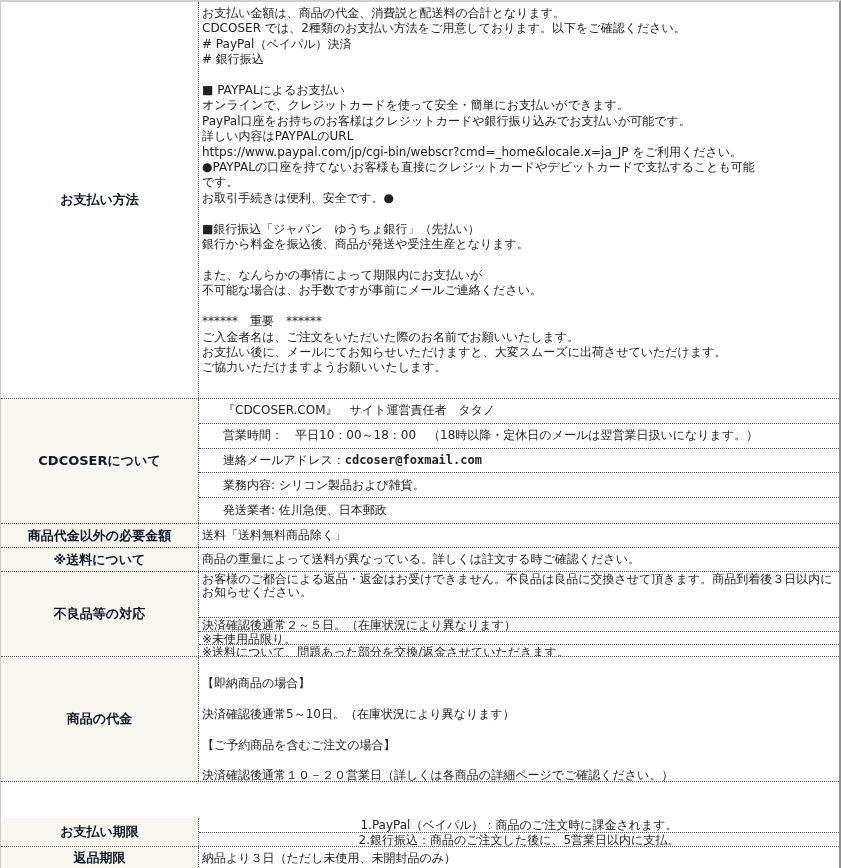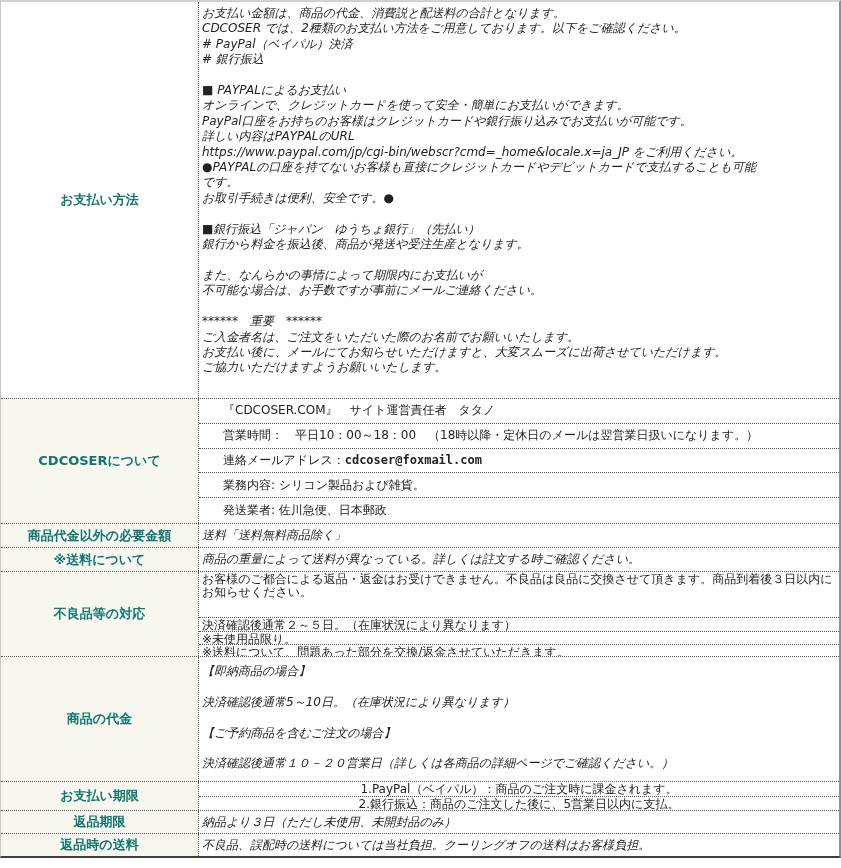--- a/index.html
+++ b/index.html
@@ -17,55 +17,55 @@
     border-right: 2px solid #909090;
     border-bottom: 2px solid #3f3f3f;
     background: #ffffff;
   }
   .row { display: flex; overflow: hidden; }
   .row:not(:last-child) { border-bottom: 1px dotted #555555; }
   .label {
     flex: 0 0 197px; width: 197px;
     display: flex; align-items: center; justify-content: center;
     text-align: center;
-    font-weight: bold; font-size: 13px; color: #0f766e;
+    font-weight: bold; font-size: 13px; color: #0f172a;
     background: #f7f7ef;
     padding: 2px 6px;
   }
   .row.r1 .label { background: #ffffff; }
   .content {
     flex: 1 1 auto; min-width: 0;
     border-left: 1px dotted #555555;
     display: flex; flex-direction: column;
   }
   .cell {
     font-size: 12px;
     padding: 1px 3px;
     overflow: hidden;
   }
   .content .cell:not(:last-child) { border-bottom: 1px dotted #555555; }
   .pre { white-space: pre-wrap; line-height: 15.4px; }
   .vc { display: flex; align-items: center; }
-  .grow { flex: 1 1 auto; font-style: italic; }
+  .grow { flex: 1 1 auto; }
   
   .r1 { height: 397px; }
   .r1 .cell { padding: 4px 3px 0 3px; }
   .r2 { height: 125px; }
   .r2 .cell { flex: 1 1 25px; padding-left: 24px; }
   .r3 { height: 24px; }
   .r4 { height: 24px; }
   .r5 { height: 85px; }
   .r5 .cell { line-height: 13px; padding: 1px 3px; }
   .r5 .s1 { flex: 0 0 46px; }
   .r5 .s2 { flex: 0 0 14px; }
   .r5 .s3 { flex: 0 0 13px; }
   .r5 .s4 { flex: 0 0 12px; }
   .r6 { height: 125px; }
-  .r6 .cell { padding: 7px 3px 0 3px; }
-  .r7 { height: 29px; }
+  .r6 .cell { padding: 7px 3px 0 3px; margin-top: 12px; }
+  .r7 { height: 29px; margin-top: 36px; }
   .r7 .cell { line-height: 13px; padding: 1px 3px; flex: 0 0 15px; text-align: center; }
   .r8 { height: 23px; }
   .r9 { height: 22px; }
   .email {
     font-weight: bold;
     font-family: "DejaVu Sans Mono", monospace;
   }
 </style>
 </head>
 <body>

